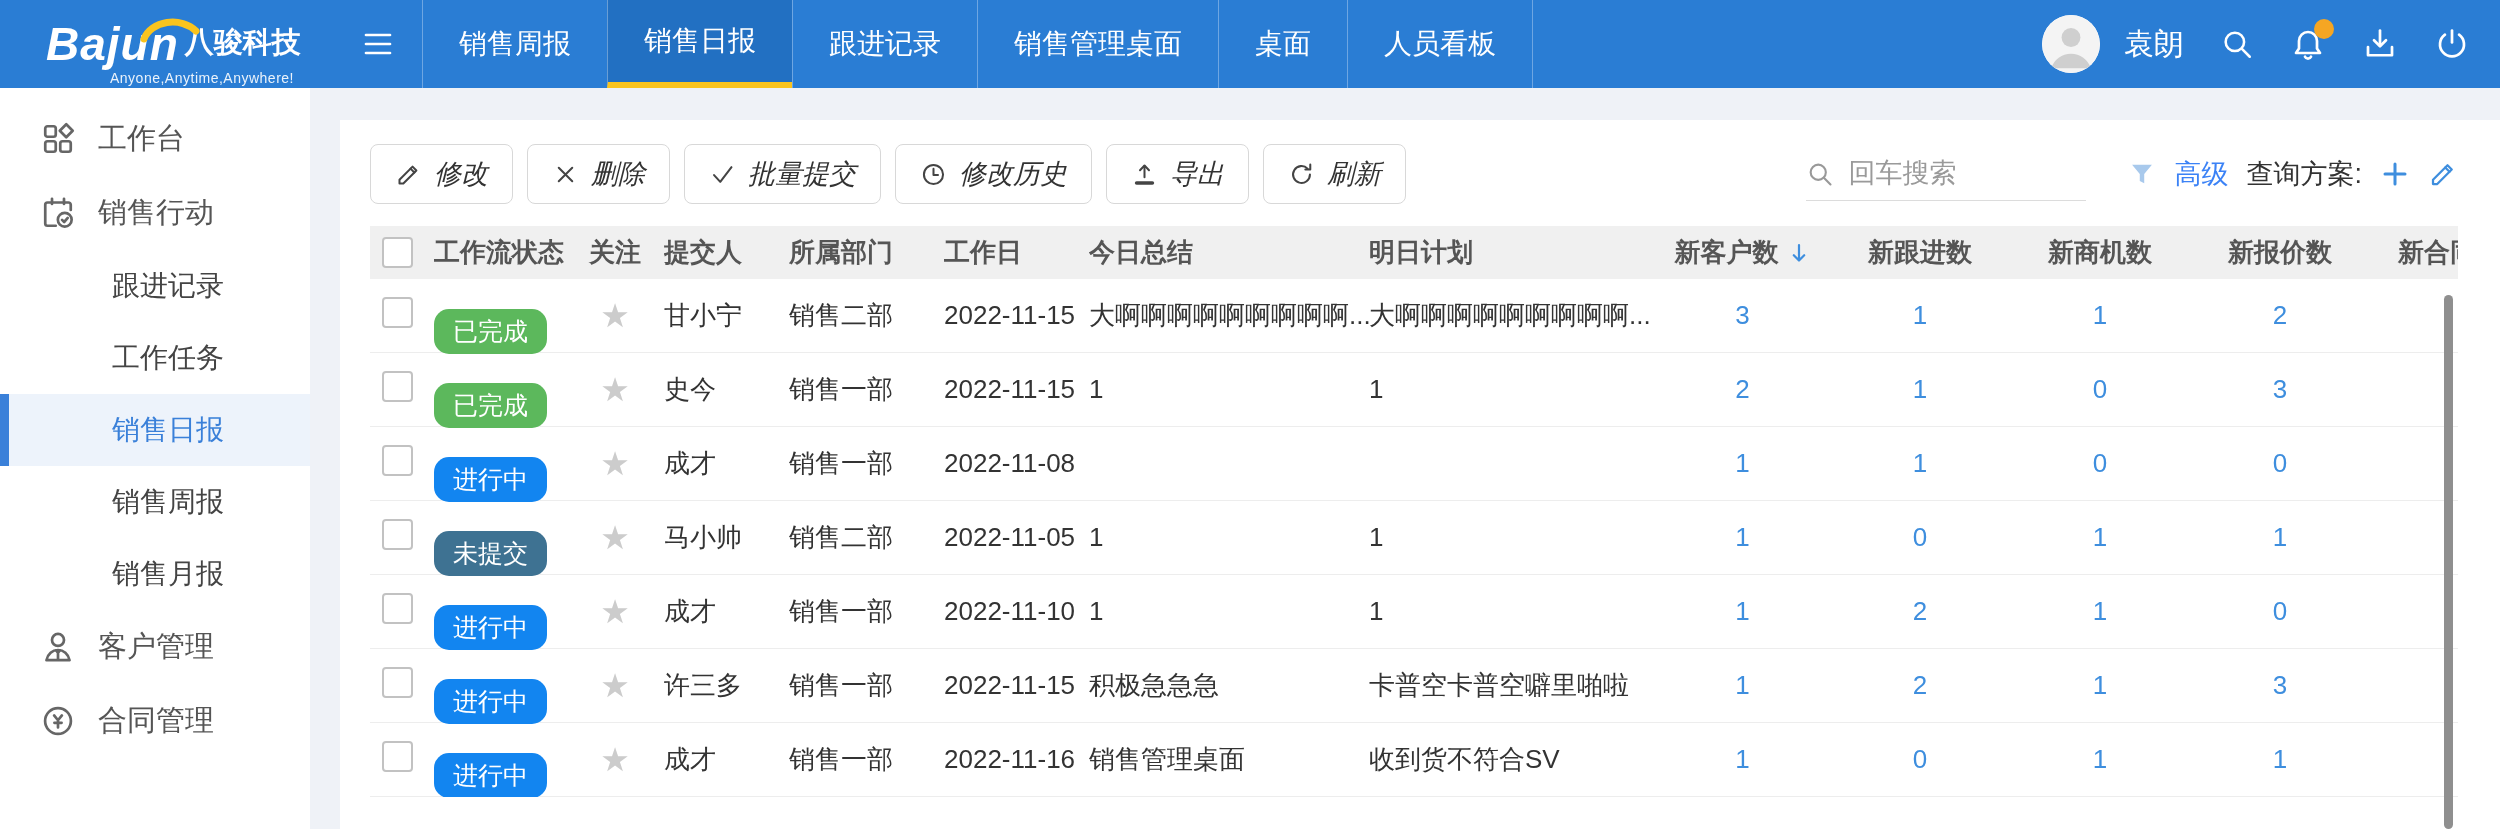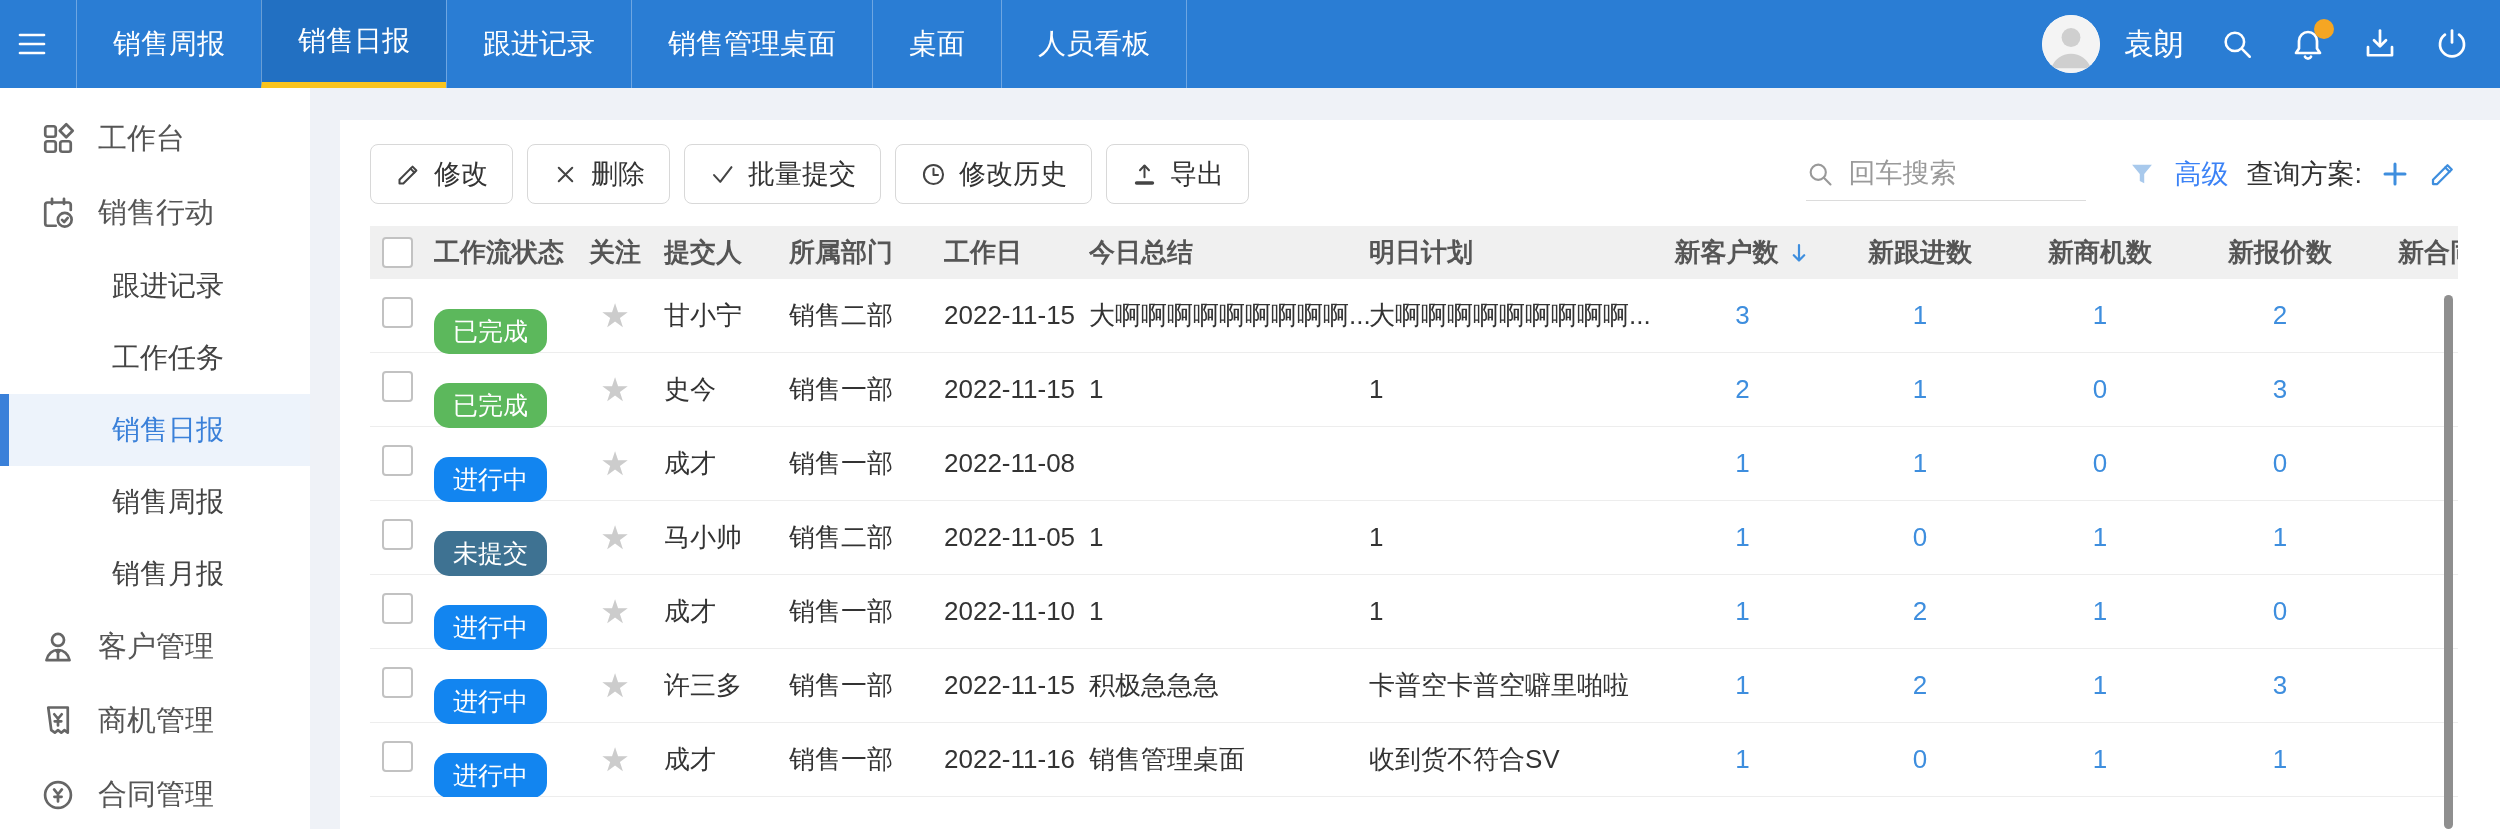--- a/index.html
+++ b/index.html
@@ -44,21 +44,21 @@
   .side-item .icon{color:#666;}
   .side-sub{
     position:relative;height:72px;display:flex;align-items:center;
     padding-left:112px;font-size:28px;color:#444;cursor:pointer;
   }
   .side-sub.active{background:#edf3fb;color:#3a80d9;}
   .side-sub.active::before{content:"";position:absolute;left:0;top:0;bottom:0;width:9px;background:#3a80d9;}
   
   .panel{position:absolute;left:340px;top:120px;right:0;bottom:0;background:#fff;padding:24px 0 0 30px;}
   .toolbar{display:flex;align-items:center;width:2088px;}
-  .btn-group{display:flex;gap:14px;}
+  .btn-group{display:flex;gap:14px;font-style:italic;}
   .tbtn{
     display:flex;align-items:center;gap:12px;height:58px;padding:0 24px;
     background:#fff;border:1px solid #d8d8d8;border-radius:8px;
     font-size:27px;color:#333;cursor:pointer;white-space:nowrap;
   }
   .tbtn .icon{color:#444;}
   .filter-group{margin-left:auto;display:flex;align-items:center;gap:18px;}
   .searchbox{display:flex;align-items:center;gap:12px;width:280px;border-bottom:1px solid #dcdcdc;height:52px;margin-right:24px;}
   .searchbox .icon{color:#999;}
   .searchbox input{
@@ -91,20 +91,29 @@
   .sorticon{color:#3e8ede;display:flex;}
   
   .vscroll{position:absolute;left:2104px;top:175px;bottom:0;width:9px;border-radius:5px;background:#8f8f8f;}
   .icon{display:inline-flex;}
   .icon svg{width:100%;height:100%;}
 </style>
 </head>
 <body>
 
 <div class="topnav">
+  <div class="logo">
+    <div class="logo-wrap">
+      <svg class="logo-arc" width="70" height="34" viewBox="0 0 70 34" fill="none">
+        <path d="M10 30 A30 24 0 0 1 62 22" stroke="#fac41e" stroke-width="7" stroke-linecap="round"></path>
+      </svg>
+      <span class="logo-en">Bajun</span><span class="logo-cn">八骏科技</span>
+      <div class="logo-tag">Anyone,Anytime,Anywhere!</div>
+    </div>
+  </div>
   <div class="hamburger">
     <span class="icon" style="width:36px;height:36px">
         <svg viewBox="0 0 24 24" fill="none" stroke="currentColor" stroke-width="1.8" stroke-linecap="round" stroke-linejoin="round">
           <line x1="4" y1="6" x2="20" y2="6"></line>
           <line x1="4" y1="12" x2="20" y2="12"></line>
           <line x1="4" y1="18" x2="20" y2="18"></line>
         </svg>
       </span>
   </div>
   <div class="nav-tabs">
@@ -208,29 +217,20 @@
             <circle cx="12" cy="7.3" r="4"></circle>
             <path d="M4.3 20.8c.8-4.2 4-6.8 7.7-6.8s6.9 2.6 7.7 6.8z"></path>
             <path d="M10.8 14.2l1.2 1.8 1.2-1.8M12 16v4.5"></path>
           </svg>
         </span>
         <span>客户管理</span>
       </div>
       <div class="side-item">
         <span class="icon" style="width:36px;height:36px">
           <svg viewBox="0 0 24 24" fill="none" stroke="currentColor" stroke-width="1.8" stroke-linecap="round" stroke-linejoin="round">
-            <path d="M5.5 3h13v16.8l-2.2-1.7-2.1 1.7-2.2-1.7-2.1 1.7-2.4-1.7z"></path>
-            <path d="M9.5 7.5l2.5 3 2.5-3M12 10.5v4.5M9.8 12.2h4.4"></path>
-          </svg>
-        </span>
-        <span>商机管理</span>
-      </div>
-      <div class="side-item">
-        <span class="icon" style="width:36px;height:36px">
-          <svg viewBox="0 0 24 24" fill="none" stroke="currentColor" stroke-width="1.8" stroke-linecap="round" stroke-linejoin="round">
             <circle cx="12" cy="12" r="8.6"></circle>
             <path d="M9.4 8.3l2.6 3.2 2.6-3.2M12 11.5v4.8M9.6 13.2h4.8"></path>
           </svg>
         </span>
         <span>合同管理</span>
       </div>
     </div>
 </aside>
 
 <main class="panel">
@@ -273,20 +273,29 @@
         <div class="tbtn">
           <span class="icon" style="width:27px;height:27px">
             <svg viewBox="0 0 24 24" fill="none" stroke="currentColor" stroke-width="1.8" stroke-linecap="round" stroke-linejoin="round">
               <path d="M12 14.5V4.5"></path>
               <path d="M8 8.2L12 4l4 4.2"></path>
               <path d="M5 19.5h14" stroke-width="3.2"></path>
             </svg>
           </span>
           <span>导出</span>
         </div>
+        <div class="tbtn">
+          <span class="icon" style="width:27px;height:27px">
+            <svg viewBox="0 0 24 24" fill="none" stroke="currentColor" stroke-width="1.8" stroke-linecap="round" stroke-linejoin="round">
+              <path d="M19.5 12a7.5 7.5 0 1 1-2.1-5.2"></path>
+              <path d="M19.8 3.2v4.4h-4.4"></path>
+            </svg>
+          </span>
+          <span>刷新</span>
+        </div>
       </div>
     <div class="filter-group">
       <span class="searchbox">
         <span class="icon" style="width:28px;height:28px">
             <svg viewBox="0 0 24 24" fill="none" stroke="currentColor" stroke-width="1.8" stroke-linecap="round" stroke-linejoin="round">
               <circle cx="10.5" cy="10.5" r="6.5"></circle>
               <line x1="15.5" y1="15.5" x2="21" y2="21"></line>
             </svg>
           </span>
         <input type="text" placeholder="回车搜索" style="">

